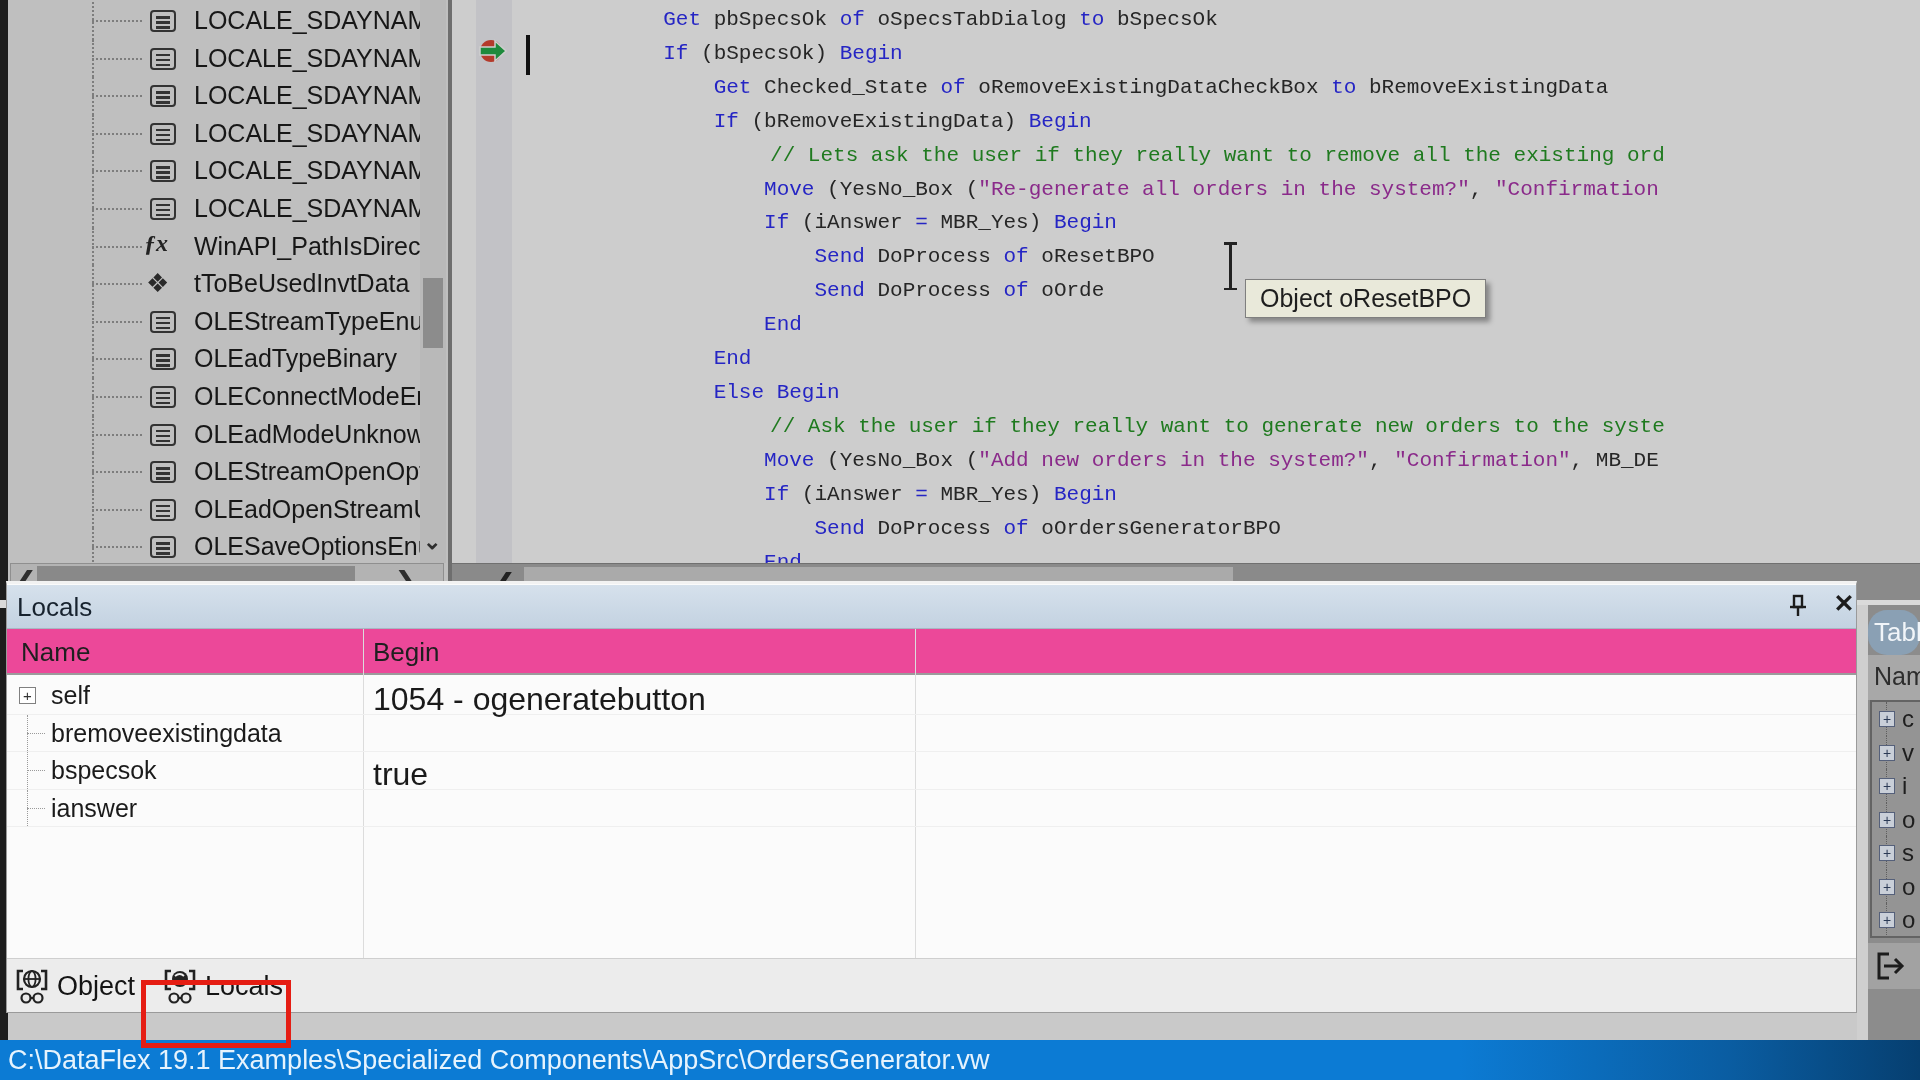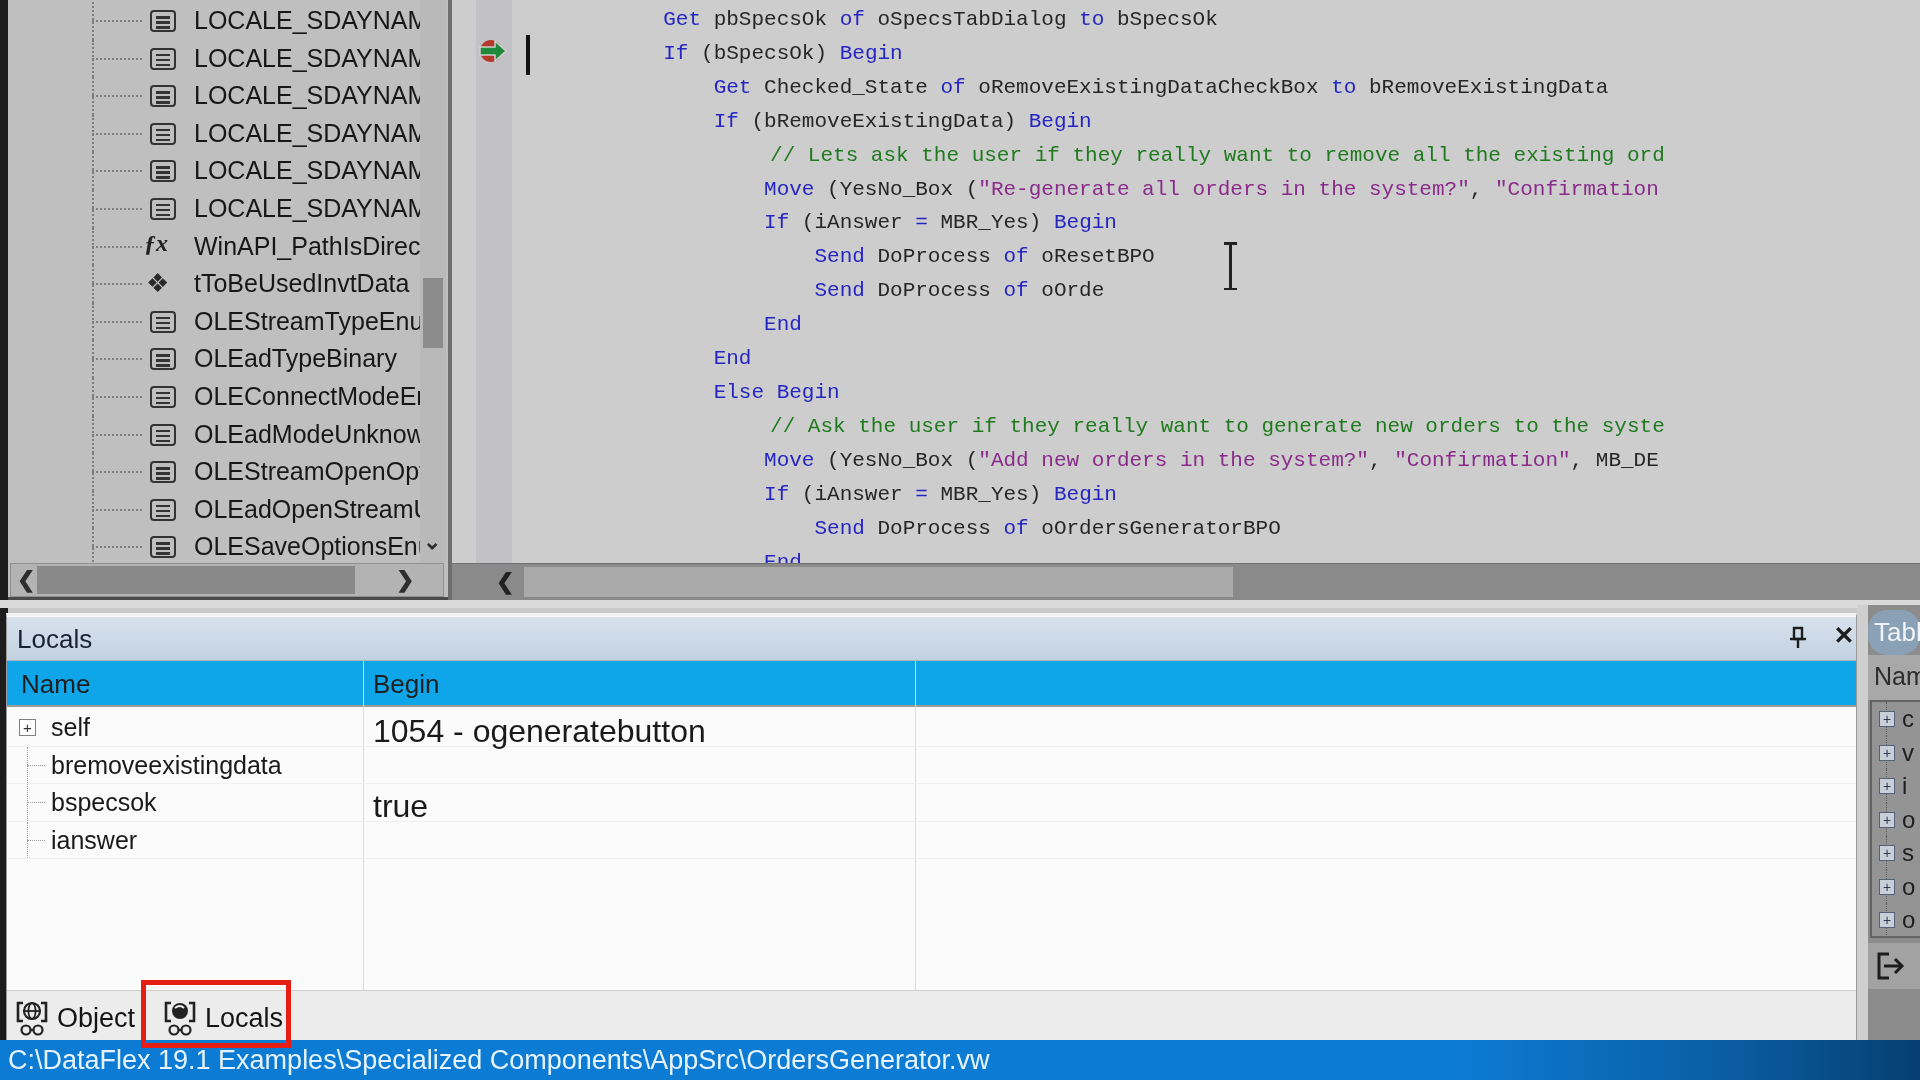--- a/index.html
+++ b/index.html
@@ -55,29 +55,29 @@
   .tooltip { position:absolute; left:793px; top:279px; height:39px; padding:4px 14px 0 14px;
              background:#e9e9da; border:1px solid #7f7f7f; box-shadow:4px 4px 5px rgba(0,0,0,.35);
              font-size:25px; color:#1e1e1e; white-space:nowrap; }
   .ed-hscroll { position:absolute; left:0; top:563px; width:1468px; height:37px;
                 background:#8a8a8a; border-top:1px solid #707070; }
   .ed-hthumb { position:absolute; left:72px; top:3px; width:709px; height:30px; background:#aaaaaa; }
 
   .gap-strip { position:absolute; left:0; top:600px; width:1920px; height:8px; background:#dadada; }
 
   
-  .locals { position:absolute; left:6px; top:613px; width:1851px; height:432px;
+  .locals { position:absolute; left:6px; top:581px; width:1851px; height:432px;
             background:#fbfbfb; border:1px solid #9a9a9a; border-top:3px solid #f2f2f2; }
   .locals-header { position:absolute; left:0; top:1px; width:100%; height:44px;
                    background:linear-gradient(#d6e1ec,#c3d2e1); border-bottom:1px solid #a9b6c2; }
   .locals-title { position:absolute; left:10px; top:7px; font-size:26px; color:#17222e; }
   .pin-btn { position:absolute; left:1778px; top:8px; width:30px; height:30px; }
   .close-btn { position:absolute; left:1822px; top:4px; width:30px; height:30px;
                font-size:25px; font-weight:bold; color:#1c1c1c; text-align:center; }
-  .cols-header { position:absolute; left:0; top:45px; width:100%; height:46px; background:#0ea5e9;
+  .cols-header { position:absolute; left:0; top:45px; width:100%; height:46px; background:#ec4899;
                  border-bottom:2px solid #9b9b9b; }
   .col-name { position:absolute; left:14px; top:8px; font-size:26px; color:#1f1f1f; }
   .col-value { position:absolute; left:366px; top:8px; font-size:26px; color:#1f1f1f; }
   .col-sep { position:absolute; top:45px; width:1px; height:330px; background:#dcdcdc; }
   .locals-rows { position:absolute; left:0; top:93px; width:100%; }
   .loc-row { position:relative; height:37.6px; border-bottom:1px solid #efefef; }
   .loc-name { position:absolute; left:44px; top:4px; font-size:25px; color:#1a1a1a; }
   .loc-value { position:absolute; left:366px; top:4px; font-size:32px; color:#1a1a1a; }
   .expand-box { position:absolute; left:12px; top:10px; width:17px; height:17px; background:#fff;
                 border:1px solid #808080; font-size:15px; line-height:15px; text-align:center;
@@ -293,20 +293,21 @@
         <circle cx="13" cy="15" r="11" fill="#b43a2b"></circle>
         <path d="M2 11 h15 v-6 l11 10 -11 10 v-6 h-15 z" fill="#1e8a3c" stroke="#cfcfcf" stroke-width="1.5"></path>
       </svg>
     </div>
     <div class="caret"></div>
     <div class="ibeam">
       <span class="h1"></span>
         <span class="v"></span>
         <span class="h2"></span>
     </div>
+    <div class="tooltip">Object oResetBPO</div>
     <div class="ed-hscroll">
       <span class="sb-arrow" style="left:44px; top:4px; color:#222;">❮</span>
       <div class="ed-hthumb"></div>
     </div>
   </div>
 
   <div class="gap-strip"></div>
 
   <div class="locals">
     <div class="locals-header">

